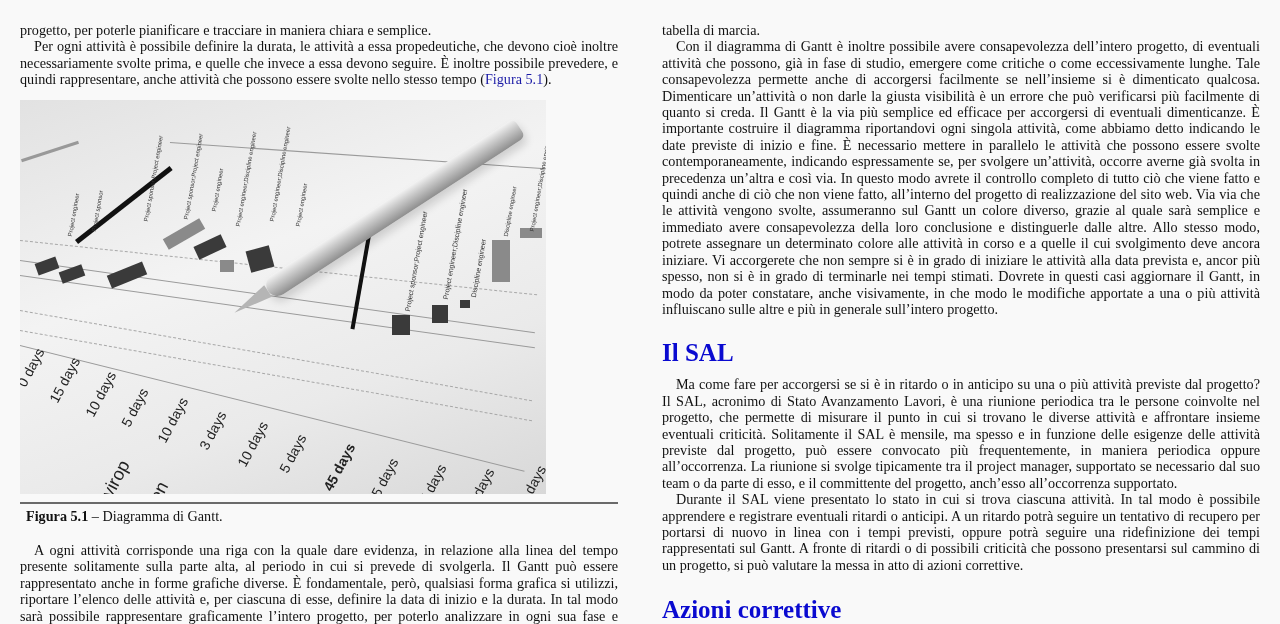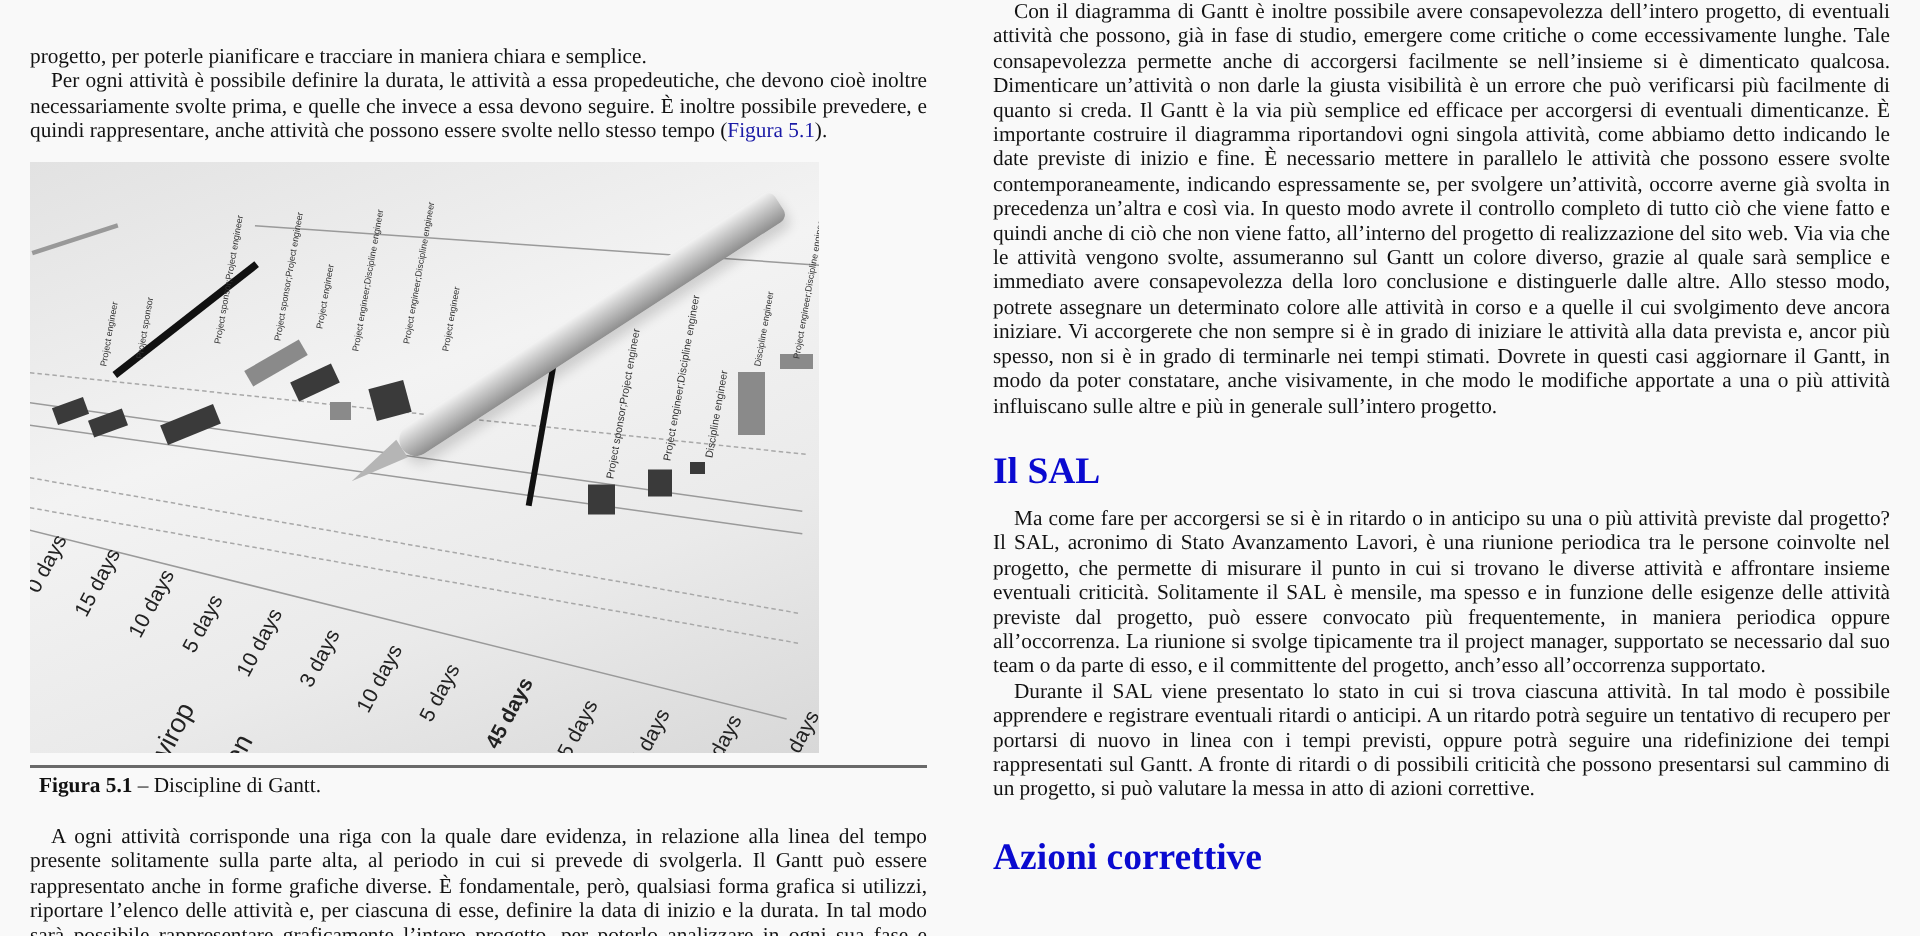--- a/index.html
+++ b/index.html
@@ -8,21 +8,21 @@
     background:#f9f9f9;
     font-family:"Liberation Serif", "DejaVu Serif", serif;
     color:#111;
     position:relative;
   }
   .col { position:absolute; top:0; font-size:14.2px; line-height:16.4px; text-align:justify; }
   .col-left { left:20px; width:598px; }
   .col-right { left:662px; width:598px; }
   p { margin:0; }
   p.indent { text-indent:14px; }
-  .first { padding-top:9px;margin-top:21px; }
+  .first { padding-top:22px; }
   .link { color:#1a1aa6; }
   .figure-img {
     position:relative; width:526px; height:394px; margin-top:12px;
     background:linear-gradient(160deg,#e2e2e2 0%,#f3f3f3 40%,#eaeaea 70%,#d8d8d8 100%);
     overflow:hidden;
   }
   .figure-rule { width:598px; height:2px; background:#6a6a6a; margin-top:8px; }
   .caption { font-size:14.2px; margin-top:4px; padding-left:6px; }
   .caption b { font-weight:bold; }
   .after-caption { margin-top:18px; }
@@ -117,26 +117,27 @@
     <div class="dur" style="left:492px;top:406px;">15 days</div>
     <div class="dur" style="left:70px;top:410px;font-size:18px;">envirор</div>
     <div class="dur" style="left:120px;top:410px;font-size:18px;">men</div>
 
     <div class="pen">
         <div class="pen-tip"></div>
       </div>
   </div>
 
   <div class="figure-rule"></div>
-  <p class="caption"><b>Figura 5.1</b><span> – Discipline di Gantt.</span></p>
+  <p class="caption"><b>Figura 5.1</b><span> – Diagramma di Gantt.</span></p>
 
   <p class="indent after-caption">A ogni attività corrisponde una riga con la quale dare evidenza, in relazione alla linea del tempo presente solitamente sulla parte alta, al periodo in cui si prevede di svolgerla. Il Gantt può essere rappresentato anche in forme grafiche diverse. È fondamentale, però, qualsiasi forma grafica si utilizzi, riportare l’elenco delle attività e, per ciascuna di esse, definire la data di inizio e la durata. In tal modo sarà possibile rappresentare graficamente l’intero progetto, per poterlo analizzare in ogni sua fase e poterne valutare in ogni momento lo stato di avanzamento, registrando eventuali ritardi o anticipi sulla</p>
 </div>
 
 <div class="col col-right">
+  <p class="first">tabella di marcia.</p>
   <p class="indent">Con il diagramma di Gantt è inoltre possibile avere consapevolezza dell’intero progetto, di eventuali attività che possono, già in fase di studio, emergere come critiche o come eccessivamente lunghe. Tale consapevolezza permette anche di accorgersi facilmente se nell’insieme si è dimenticato qualcosa. Dimenticare un’attività o non darle la giusta visibilità è un errore che può verificarsi più facilmente di quanto si creda. Il Gantt è la via più semplice ed efficace per accorgersi di eventuali dimenticanze. È importante costruire il diagramma riportandovi ogni singola attività, come abbiamo detto indicando le date previste di inizio e fine. È necessario mettere in parallelo le attività che possono essere svolte contemporaneamente, indicando espressamente se, per svolgere un’attività, occorre averne già svolta in precedenza un’altra e così via. In questo modo avrete il controllo completo di tutto ciò che viene fatto e quindi anche di ciò che non viene fatto, all’interno del progetto di realizzazione del sito web. Via via che le attività vengono svolte, assumeranno sul Gantt un colore diverso, grazie al quale sarà semplice e immediato avere consapevolezza della loro conclusione e distinguerle dalle altre. Allo stesso modo, potrete assegnare un determinato colore alle attività in corso e a quelle il cui svolgimento deve ancora iniziare. Vi accorgerete che non sempre si è in grado di iniziare le attività alla data prevista e, ancor più spesso, non si è in grado di terminarle nei tempi stimati. Dovrete in questi casi aggiornare il Gantt, in modo da poter constatare, anche visivamente, in che modo le modifiche apportate a una o più attività influiscano sulle altre e più in generale sull’intero progetto.</p>
 
   <h2 class="h-sal">Il SAL</h2>
   <p class="indent">Ma come fare per accorgersi se si è in ritardo o in anticipo su una o più attività previste dal progetto? Il SAL, acronimo di Stato Avanzamento Lavori, è una riunione periodica tra le persone coinvolte nel progetto, che permette di misurare il punto in cui si trovano le diverse attività e affrontare insieme eventuali criticità. Solitamente il SAL è mensile, ma spesso e in funzione delle esigenze delle attività previste dal progetto, può essere convocato più frequentemente, in maniera periodica oppure all’occorrenza. La riunione si svolge tipicamente tra il project manager, supportato se necessario dal suo team o da parte di esso, e il committente del progetto, anch’esso all’occorrenza supportato.</p>
   <p class="indent">Durante il SAL viene presentato lo stato in cui si trova ciascuna attività. In tal modo è possibile apprendere e registrare eventuali ritardi o anticipi. A un ritardo potrà seguire un tentativo di recupero per portarsi di nuovo in linea con i tempi previsti, oppure potrà seguire una ridefinizione dei tempi rappresentati sul Gantt. A fronte di ritardi o di possibili criticità che possono presentarsi sul cammino di un progetto, si può valutare la messa in atto di azioni correttive.</p>
 
   <h2 class="h-azioni">Azioni correttive</h2>
 
 </div>
 

